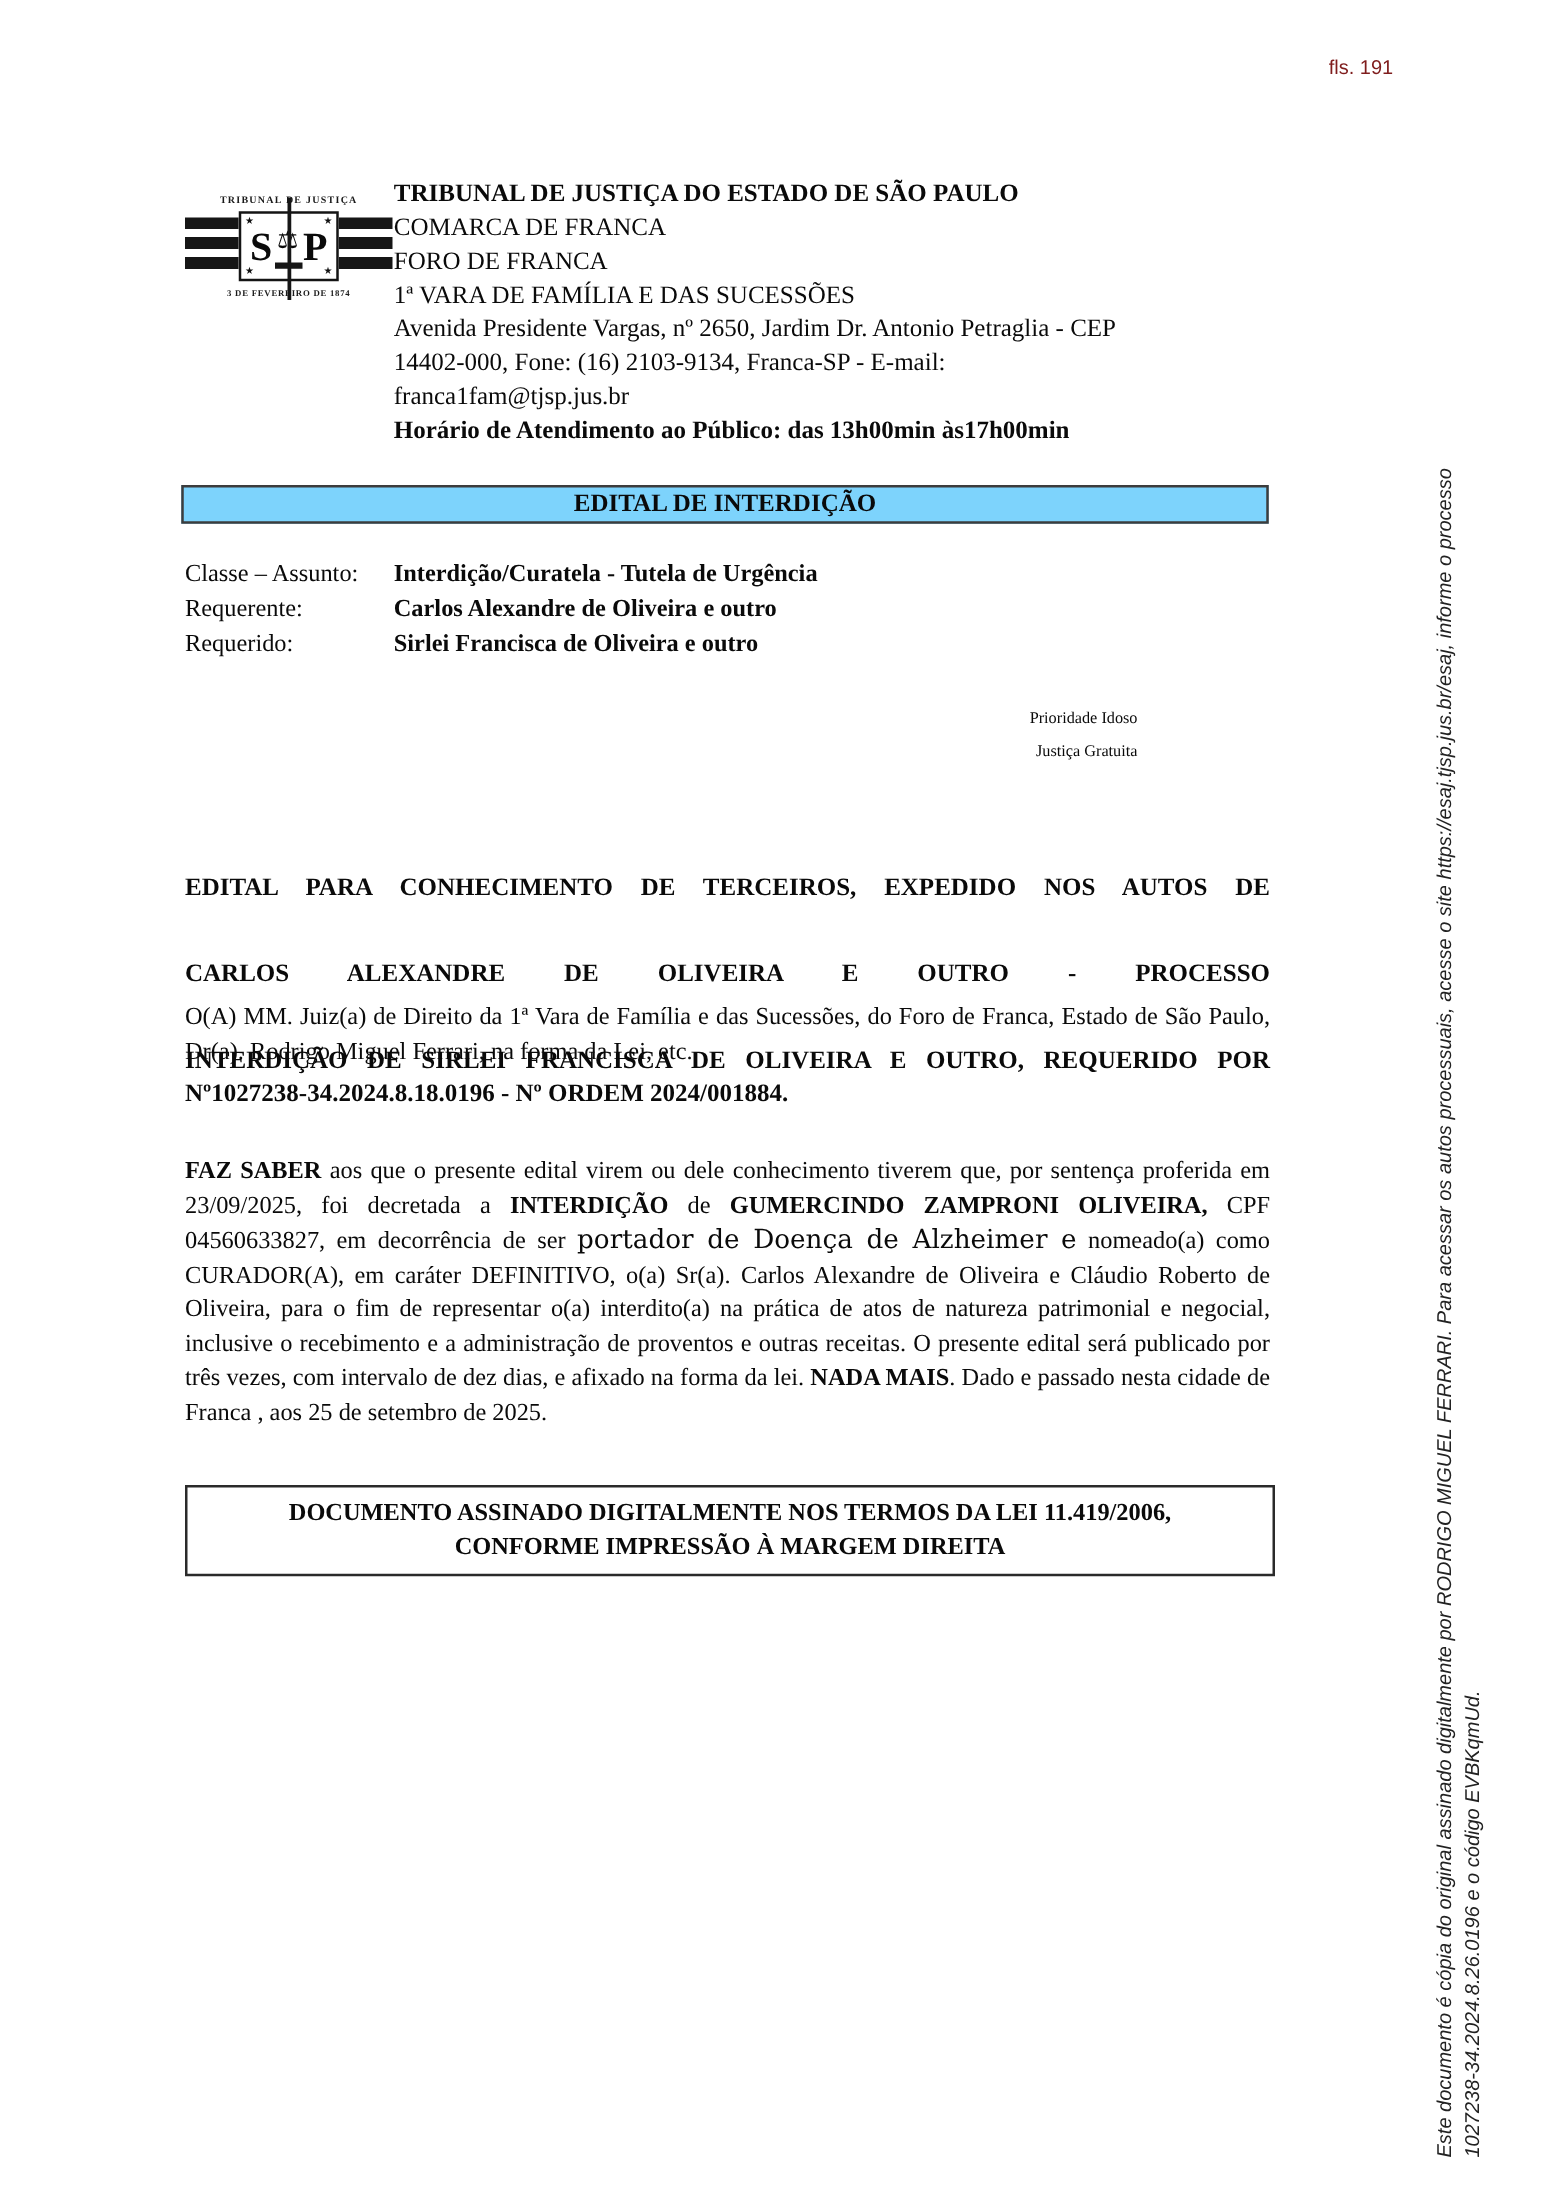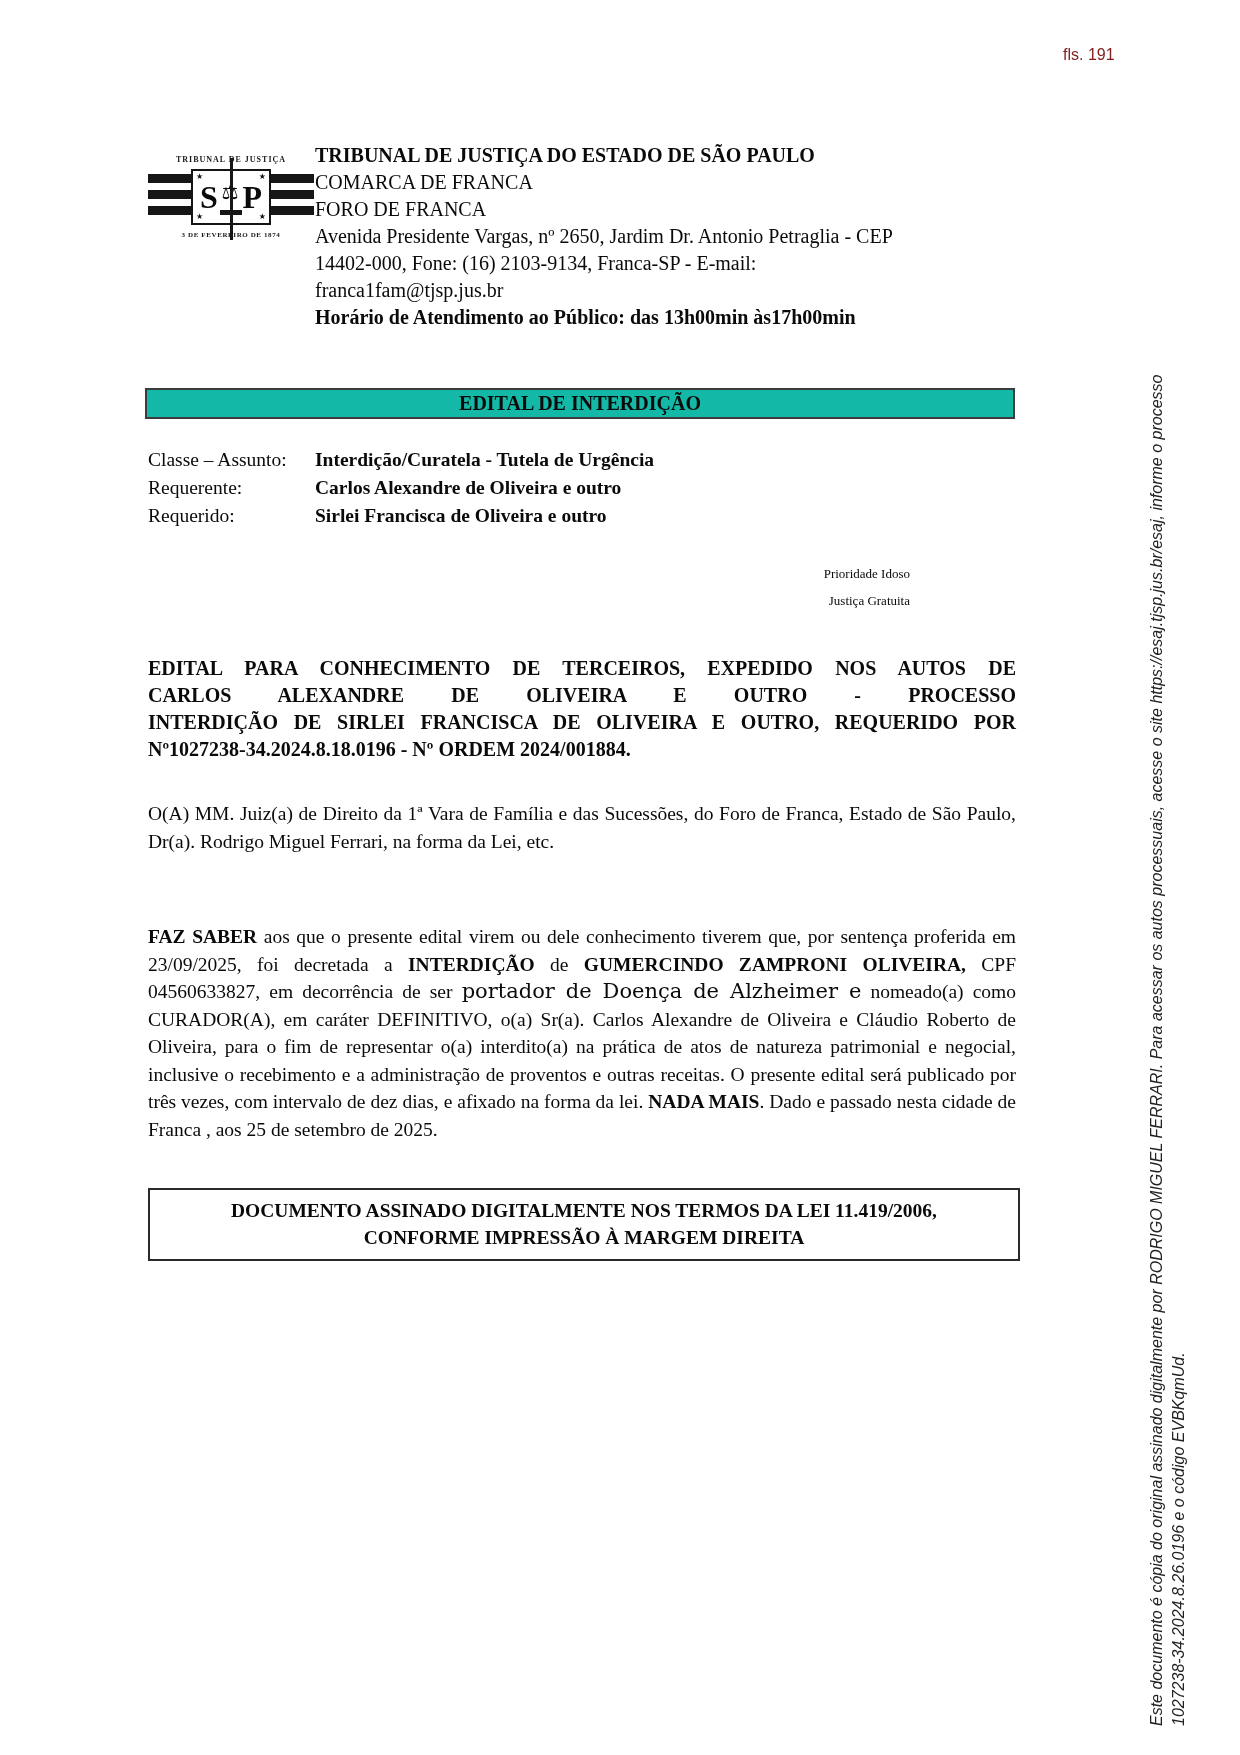--- a/index.html
+++ b/index.html
@@ -117,21 +117,21 @@
   }
   .header-text .bold { font-weight: bold; }
 
   
   .title-bar {
     position: absolute;
     left: 145px;
     top: 388px;
     width: 866px;
     height: 27px;
-    background: #14b8a6;
+    background: #7dd3fc;
     border: 2px solid #3c3c3c;
     text-align: center;
     font-weight: bold;
     font-size: 20px;
     line-height: 27px;
   }
 
   
   .process-table {
     position: absolute;
@@ -159,21 +159,21 @@
   
   .edital-heading {
     position: absolute;
     left: 148px;
     top: 655px;
     width: 868px;
     font-weight: bold;
     font-size: 20px;
     line-height: 27px;
   }
-  .edital-heading .jline { text-align: justify; text-align-last: justify; }
+  .edital-heading .jline { text-align: justify; text-align-last: justify; margin-top: 42px; }
   .edital-heading .lline { text-align: left; }
 
   
   .judge-par {
     position: absolute;
     left: 148px;
     top: 800px;
     width: 868px;
     font-size: 19.5px;
     line-height: 28px;
@@ -245,20 +245,21 @@
     </div>
     <div class="stripes"></div>
   </div>
   <div class="logo-bottom">3 DE FEVEREIRO DE 1874</div>
 </div>
 
 <div class="header-text">
   <div class="bold">TRIBUNAL DE JUSTIÇA DO ESTADO DE SÃO PAULO</div>
   <div>COMARCA DE FRANCA</div>
   <div>FORO DE FRANCA</div>
+  <div>1ª VARA DE FAMÍLIA E DAS SUCESSÕES</div>
   <div>Avenida Presidente Vargas, nº 2650, Jardim Dr. Antonio Petraglia - CEP</div>
   <div>14402-000, Fone: (16) 2103-9134, Franca-SP - E-mail:</div>
   <div>franca1fam@tjsp.jus.br</div>
   <div class="bold">Horário de Atendimento ao Público: das 13h00min às17h00min</div>
 </div>
 
 <div class="title-bar">EDITAL DE INTERDIÇÃO</div>
 
 <div class="process-table">
   <div class="process-row">

